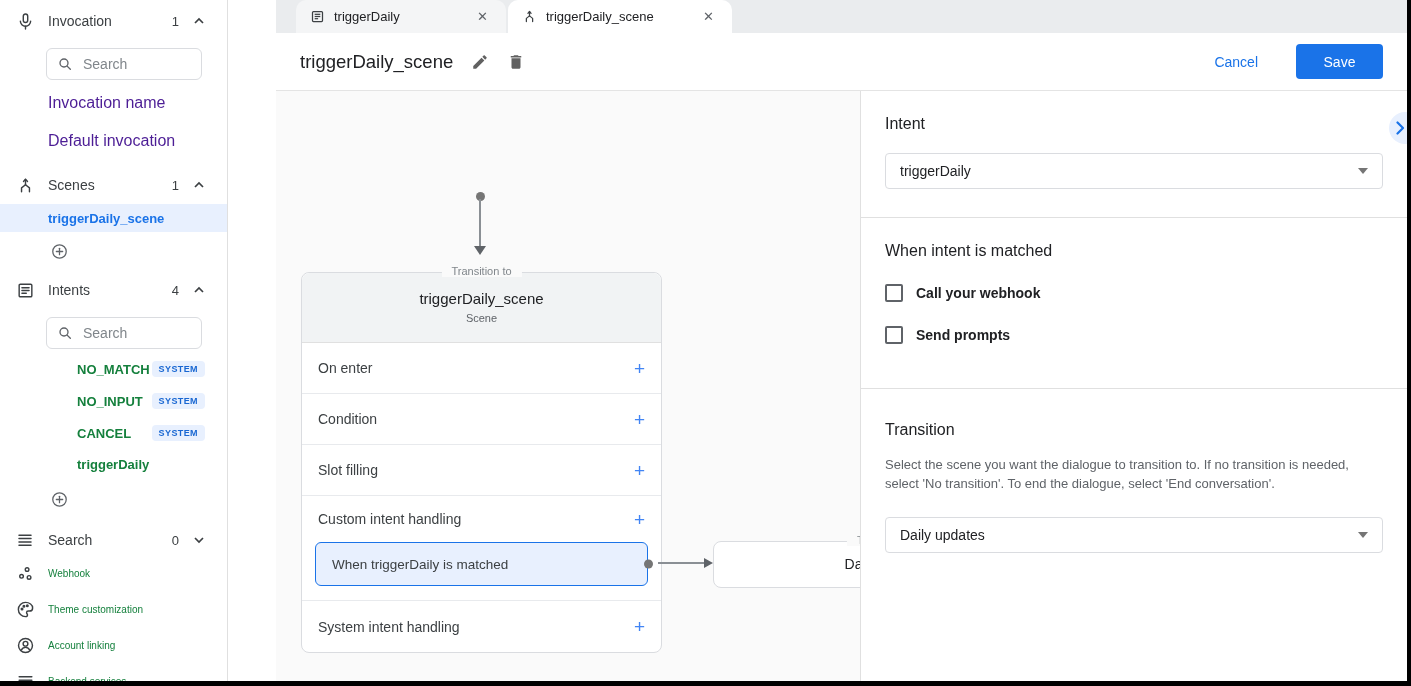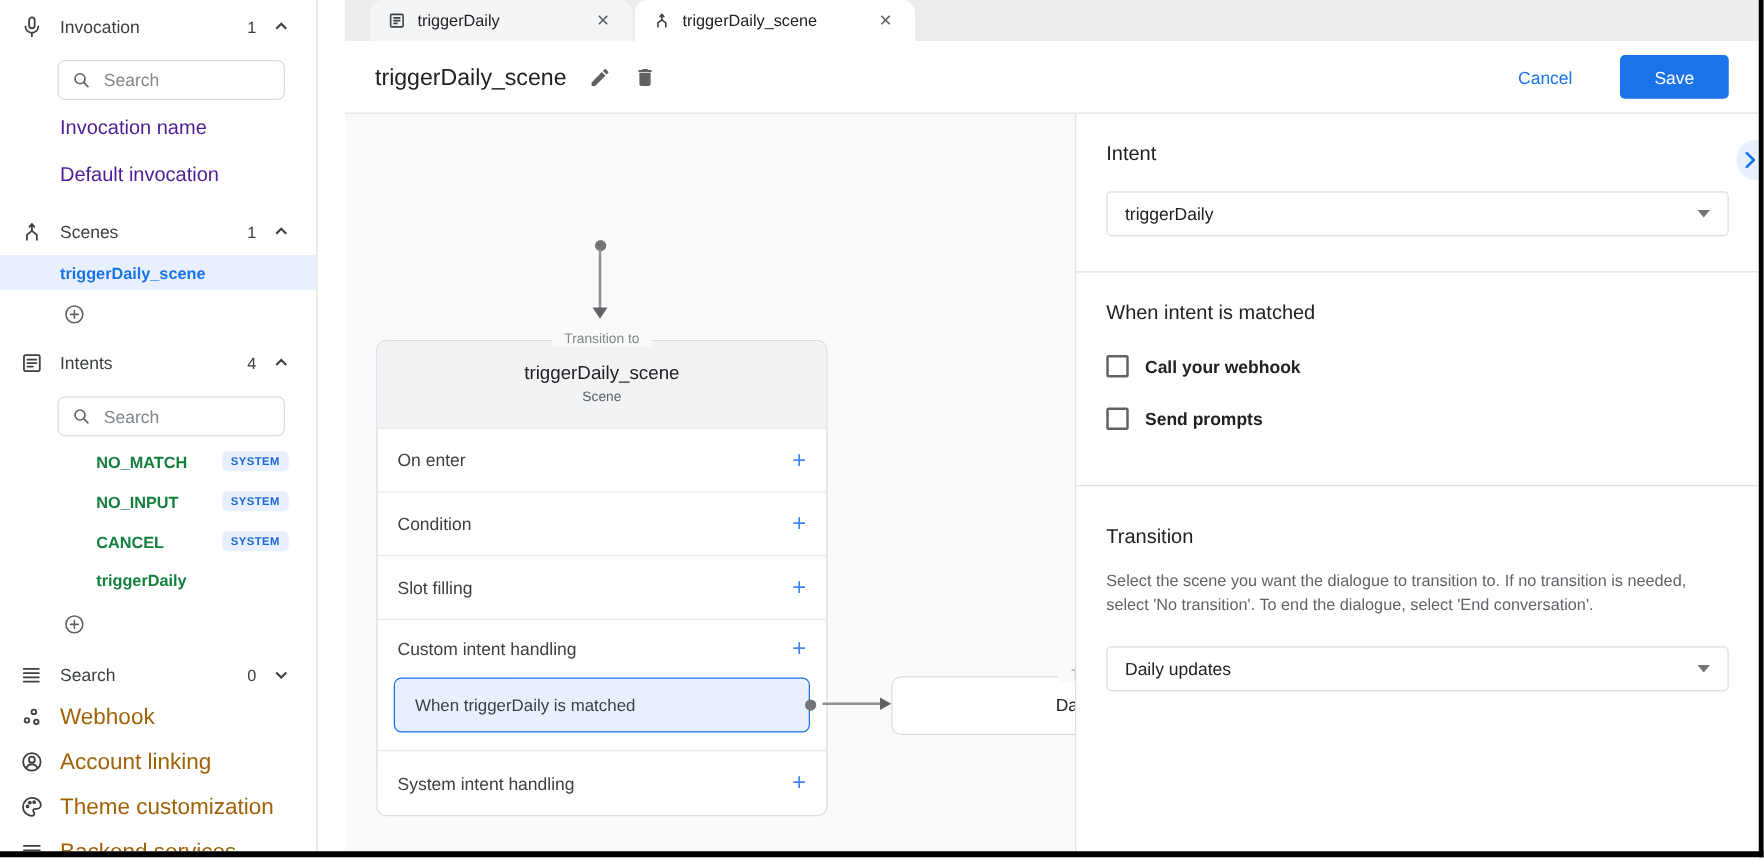--- a/index.html
+++ b/index.html
@@ -11,39 +11,39 @@
     overflow: hidden;
     color: #202124;
   }
   svg { display:block; }
 
   
   .edge-r { position:absolute; right:0; top:0; width:4px; height:686px; background:#000; z-index:50; }
   .edge-b { position:absolute; left:0; bottom:0; width:1411px; height:5px; background:#000; z-index:50; }
 
   
-  .sidebar { position:absolute; left:0; top:0; width:254px; height:681px; background:#fff; border-right:1px solid #e0e0e0; overflow:hidden; z-index:10; }
+  .sidebar { position:absolute; left:0; top:0; width:228px; height:681px; background:#fff; border-right:1px solid #e0e0e0; overflow:hidden; z-index:10; }
   .side-head { display:flex; align-items:center; height:30px; padding:0 22px 0 14px; margin-top:6px; cursor:pointer; }
   .side-head .ic { width:22px; height:22px; margin-right:12px; display:flex; align-items:center; justify-content:center; flex:none; }
   .side-head .lbl { font-size:14px; color:#3c4043; }
   .side-head .cnt { margin-left:auto; font-size:13px; color:#3c4043; margin-right:14px; }
   .search-wrap { position:relative; margin:12px 25px 4px 46px; height:32px; }
   .search-wrap input { width:100%; height:32px; border:1px solid #dadce0; border-radius:6px; padding:0 10px 0 36px; font-size:14px; color:#202124; outline:none; font-family:inherit; }
   .search-wrap input::placeholder { color:#80868b; }
   .search-wrap .mag { position:absolute; left:11px; top:8px; }
   .bold-item { font-size:16px; font-weight:400; color:#4c1d95; padding:10px 0 10px 48px; cursor:pointer; }
   .scene-sel { margin-top:4px; width:268px; height:28px; background:#e8f0fe; border-radius:0 16px 16px 0; display:flex; align-items:center; padding-left:48px; font-size:13px; font-weight:700; color:#1a73e8; cursor:pointer; }
   .plus-row { padding:10px 0 8px 50px; cursor:pointer; }
   .side-item { display:flex; align-items:center; padding:8px 22px 8px 48px; cursor:pointer; }
   .side-item .nm { font-size:13px; font-weight:700; color:#15803d;padding-left:29px; }
   .badge { margin-left:auto; background:#e8f0fe; color:#1967d2; font-size:9px; font-weight:700; letter-spacing:.4px; padding:3px 7px; border-radius:4px; }
   .badge:empty { display:none; }
   .side-link { display:flex; align-items:center; height:36px; padding:0 22px 0 14px; cursor:pointer; }
   .side-link .ic { width:22px; height:22px; margin-right:12px; display:flex; align-items:center; justify-content:center; flex:none; }
-  .side-link .lbl { font-size:18px; color:#a16207; }
+  .side-link .lbl { font-size:10px; color:#15803d; }
 
   
   .tabbar { position:absolute; left:276px; top:0; right:4px; height:33px; background:#eaecee; display:flex; align-items:flex-end; z-index:5; }
   .tab { height:33px; border-radius:10px 10px 0 0; display:flex; align-items:center; padding:0 14px; cursor:pointer; }
   .tab .ticon { margin-right:9px; flex:none; }
   .tab .tlabel { font-size:13px; color:#202124; flex:1; white-space:nowrap; overflow:hidden; }
   .tab .tclose { margin-left:auto; color:#5f6368; font-size:13px; padding:2px 4px; cursor:pointer; }
   .tab-inactive { width:210px; margin-left:20px; background:#f4f5f6; }
   .tab-active { width:224px; margin-left:2px; background:#ffffff; }
 
@@ -235,37 +235,37 @@
           <circle cx="7" cy="15.5" r="2.3"></circle>
           <circle cx="16.5" cy="17" r="2.3"></circle>
           <circle cx="14" cy="7" r="2.3"></circle>
         </svg>
     </span>
     <span class="lbl">Webhook</span>
   </div>
   <div class="side-link">
     <span class="ic">
       <svg width="19" height="19" viewBox="0 0 24 24" fill="none" stroke="#3c4043" stroke-width="1.8">
-          <circle cx="12" cy="12" r="8.8"></circle>
-          <circle cx="12" cy="9.8" r="3"></circle>
-          <path d="M6.4 18.2c1.1-2.4 3.1-3.8 5.6-3.8s4.5 1.4 5.6 3.8"></path>
-        </svg>
-    </span>
-    <span class="lbl">Account linking</span>
-  </div>
-  <div class="side-link">
-    <span class="ic">
-      <svg width="19" height="19" viewBox="0 0 24 24" fill="none" stroke="#3c4043" stroke-width="1.8">
           <path d="M12 3a9 9 0 1 0 0 18c1.5 0 2.5-1 2.5-2.2 0-.6-.2-1-.6-1.5-.4-.4-.6-.8-.6-1.3 0-1.2 1-2 2.2-2H17a4 4 0 0 0 4-4c0-3.9-4-7-9-7z"></path>
           <circle cx="7.6" cy="11.5" r="1" fill="#3c4043"></circle>
           <circle cx="10" cy="7.8" r="1" fill="#3c4043"></circle>
           <circle cx="14.3" cy="7.3" r="1" fill="#3c4043"></circle>
         </svg>
     </span>
     <span class="lbl">Theme customization</span>
+  </div>
+  <div class="side-link">
+    <span class="ic">
+      <svg width="19" height="19" viewBox="0 0 24 24" fill="none" stroke="#3c4043" stroke-width="1.8">
+          <circle cx="12" cy="12" r="8.8"></circle>
+          <circle cx="12" cy="9.8" r="3"></circle>
+          <path d="M6.4 18.2c1.1-2.4 3.1-3.8 5.6-3.8s4.5 1.4 5.6 3.8"></path>
+        </svg>
+    </span>
+    <span class="lbl">Account linking</span>
   </div>
   <div class="side-link">
     <span class="ic">
       <svg width="19" height="19" viewBox="0 0 24 24" fill="none" stroke="#3c4043" stroke-width="1.8" stroke-linecap="round">
           <line x1="4" y1="6" x2="20" y2="6"></line>
           <line x1="4" y1="10.5" x2="20" y2="10.5"></line>
           <line x1="4" y1="15" x2="10.5" y2="15"></line>
           <circle cx="16.8" cy="17" r="2.1"></circle>
           <path d="M16.8 13.8v-1.2M16.8 20.2v1.2M13.6 17h-1.2M20 17h1.2"></path>
         </svg>

